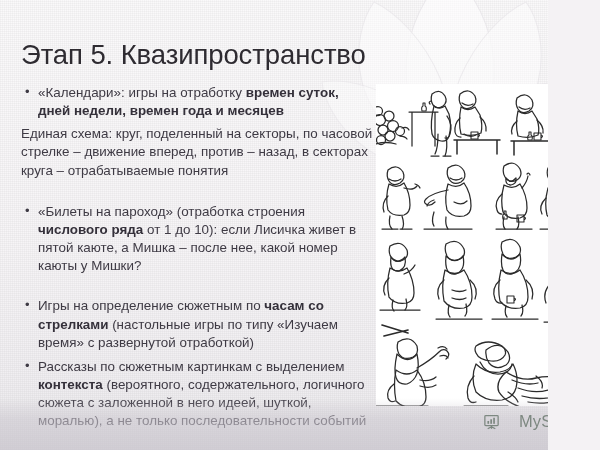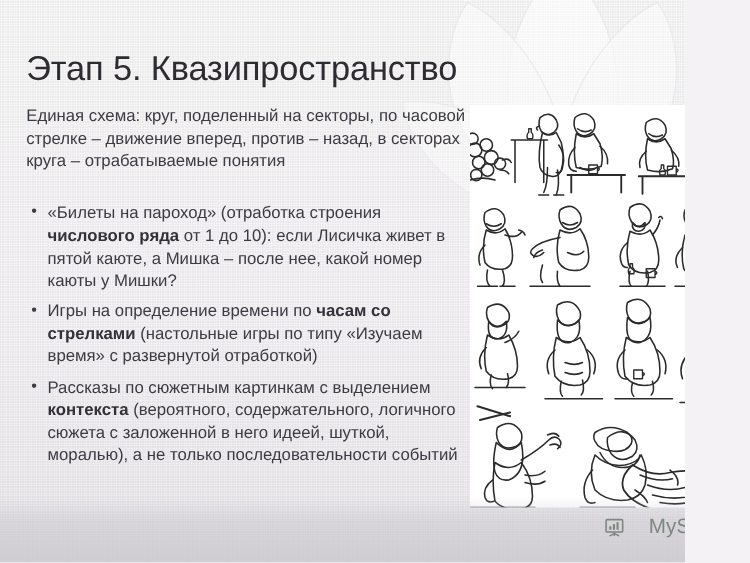--- a/index.html
+++ b/index.html
@@ -59,21 +59,21 @@
   .para.bulleted { padding-left:17px; }
   .para.bulleted::before {
     content:"•";
     position:absolute; left:4px; top:-1px;
     color:#3e3a44; font-size:13px; line-height:1.355;
   }
   .para.plain { padding-left:0; }
   .para b { font-weight:700; color:#34303a; }
   .p-cal    { margin-bottom:5px; }
   .p-scheme { margin-bottom:23px; }
-  .p-ticket { margin-bottom:6px; }
+  .p-ticket { margin-bottom:22px; }
   .p-clock  { margin-bottom:6px; }
   .p-story  { margin-bottom:12px; }
 
   
   #figure {
     position:absolute; left:376px; top:84px;
     width:205px; height:322px;
     background:#ffffff;
     overflow:hidden;
   }
@@ -103,31 +103,34 @@
       <path d="M150 250 C110 226 72 190 62 150 C54 118 62 86 74 70 C96 80 124 108 140 146 C152 176 154 216 150 250 Z" opacity=".8"></path>
       <path d="M150 250 C190 226 228 190 238 150 C246 118 238 86 226 70 C204 80 176 108 160 146 C148 176 146 216 150 250 Z" opacity=".8"></path>
       <path d="M150 250 C122 246 84 232 58 210 C36 192 24 168 22 150 C46 146 86 156 114 180 C136 199 147 228 150 250 Z" opacity=".62"></path>
       <path d="M150 250 C178 246 216 232 242 210 C264 192 276 168 278 150 C254 146 214 156 186 180 C164 199 153 228 150 250 Z" opacity=".62"></path>
     </g>
   </svg>
 
   <div id="title">Этап 5. Квазипространство</div>
 
   <div id="body">
+    <div class="para bulleted p-cal">
+      <span>«Календари»: игры на отработку </span><b>времен суток, дней недели, времен года и месяцев</b>
+    </div>
 
     <div class="para plain p-scheme">
       <span>Единая схема: круг, поделенный на секторы, по часовой стрелке – движение вперед, против – назад, в секторах круга – отрабатываемые понятия</span>
     </div>
 
     <div class="para bulleted p-ticket">
       <span>«Билеты на пароход» (отработка строения </span><b>числового ряда</b><span> от 1 до 10): если Лисичка живет в пятой каюте, а Мишка – после нее, какой номер каюты у Мишки?</span>
     </div>
 
     <div class="para bulleted p-clock">
-      <span>Игры на определение времени по </span><b>часам со стрелками</b><span> (настольные игры по типу «Изучаем время» с развернутой отработкой)</span>
+      <span>Игры на определение сюжетным по </span><b>часам со стрелками</b><span> (настольные игры по типу «Изучаем время» с развернутой отработкой)</span>
     </div>
 
     <div class="para bulleted p-story">
       <span>Рассказы по сюжетным картинкам с выделением </span><b>контекста</b><span> (вероятного, содержательного, логичного сюжета с заложенной в него идеей, шуткой, моралью), а не только последовательности  событий</span>
     </div>
   </div>
 
   <div id="figure">
     <svg viewBox="0 0 205 322" aria-hidden="true">
       <defs>

